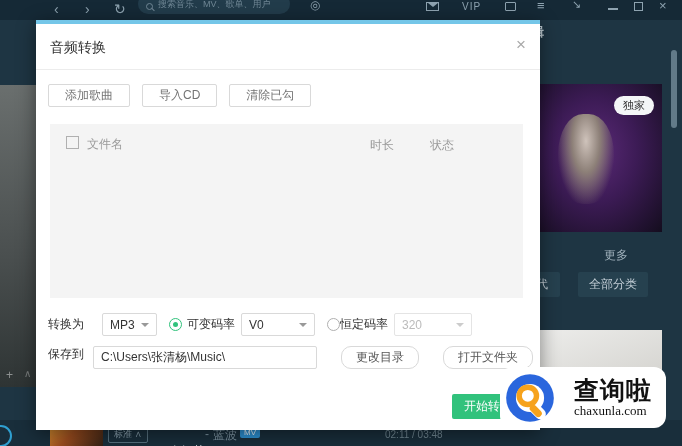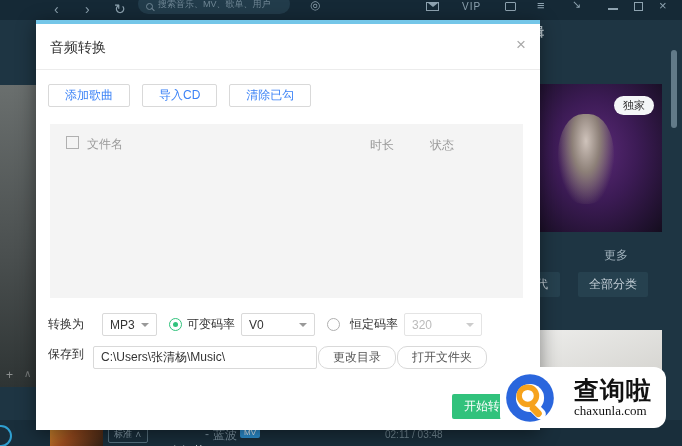--- a/index.html
+++ b/index.html
@@ -62,21 +62,21 @@
     padding:1px 4px; border-radius:2px; cursor:pointer; }
   .ptime { position:absolute; left:373px; top:9px; color:#6f8590; font-size:10px;margin-left:12px; }
 
   
   .dialog { position:absolute; left:36px; top:20px; width:504px; height:410px; background:#ffffff;
     border-top:4px solid #74c6e8; z-index:10; box-shadow:0 4px 18px rgba(0,0,0,.45); }
   .dlg-head { position:relative; height:46px; border-bottom:1px solid #ececec; }
   .dlg-title { position:absolute; left:14px; top:15px; font-size:14px; color:#333; }
   .dlg-close { position:absolute; right:14px; top:12px; font-size:17px; color:#a9a9a9; cursor:pointer; line-height:1; }
   .dlg-toolbar { display:flex; gap:12px; margin:14px 0 0 12px; }
-  .tbtn { background:#fff; border:1px solid #d9d9d9; color:#3b82f6; font-size:12px; height:23px;
+  .tbtn { background:#fff; border:1px solid #d9d9d9; color:#737373; font-size:12px; height:23px;
     padding:0 16px; border-radius:2px; cursor:pointer; font-family:inherit; }
   .list-panel { position:relative; margin:17px 0 0 14px; width:473px; height:174px; background:#f4f4f4; }
   .list-head { position:absolute; left:16px; top:12px; display:flex; align-items:flex-start; color:#9b9b9b; font-size:12px; }
   .chk { width:13px; height:13px; border:1px solid #b0b0b0; background:transparent; display:inline-block; margin-right:8px; cursor:pointer; }
   .col-dur { position:absolute; left:320px; top:13px; color:#9b9b9b; font-size:12px; }
   .col-sta { position:absolute; left:380px; top:13px; color:#9b9b9b; font-size:12px; }
 
   .row-convert { display:flex; align-items:center; margin:15px 0 0 12px; font-size:12px; color:#333; }
   .sel { height:23px; border:1px solid #d9d9d9; border-radius:2px; display:flex; align-items:center;
     justify-content:space-between; padding:0 7px; font-size:12px; color:#333; cursor:pointer; background:#fff; }
@@ -87,21 +87,21 @@
   .radio { width:13px; height:13px; border-radius:50%; border:1px solid #b0b0b0; display:inline-block;
     position:relative; cursor:pointer; flex:none; }
   .radio.on { border-color:#31c27c; }
   .radio.on::after { content:""; position:absolute; left:3px; top:3px; width:5px; height:5px;
     border-radius:50%; background:#31c27c; }
 
   .row-save { display:flex; align-items:flex-start; margin:10px 0 0 12px; font-size:12px; color:#333; }
   .path-input { width:224px; height:23px; border:1px solid #d9d9d9; border-radius:2px; font-size:12px;
     color:#333; padding:0 7px; margin-left:9px; font-family:inherit; }
   .sbtn { background:#fff; border:1px solid #d9d9d9; color:#555; font-size:12px; height:23px;
-    padding:0 14px; border-radius:10px; margin-left:1px; cursor:pointer; font-family:inherit; }
+    padding:0 14px; border-radius:10px; margin-left:24px; cursor:pointer; font-family:inherit; }
   .start-btn { position:absolute; right:16px; bottom:11px; width:72px; height:25px; background:#31c27c;
     color:#fff; font-size:12px; border:none; border-radius:2px; cursor:pointer; font-family:inherit; }
 
   
   .watermark { position:absolute; left:500px; top:367px; width:166px; height:61px; background:#fff;
     border-radius:12px; z-index:20; display:flex; align-items:center; padding:4px 6px 4px 4px; }
   .wm-logo { width:52px; height:52px; flex:none; }
   .wm-text { margin-left:18px;font-family:Liberation Serif, serif; }
   .wm-name { font-size:25px; font-weight:bold; color:#111; letter-spacing:1px; line-height:1.05; }
   .wm-domain { font-size:13px; color:#111; line-height:1; }
@@ -188,21 +188,21 @@
         <span>MP3</span>
         <span class="caret"></span>
       </div>
       <span class="radio on" style="margin-left:12px;"></span>
       <span style="margin-left:5px;">可变码率</span>
       <div class="sel" style="width:74px; margin-left:6px;">
         <span>V0</span>
         <span class="caret"></span>
       </div>
       <span class="radio" style="margin-left:12px;"></span>
-      <span style="margin-left:10px;">恒定码率</span>
+      <span style="margin-left:0;">恒定码率</span>
       <div class="sel disabled" style="width:78px; margin-left:6px;">
         <span>320</span>
         <span class="caret"></span>
       </div>
     </div>
 
     <div class="row-save">
       <span>保存到</span>
       <input class="path-input" type="text" value="C:\Users\张清杨\Music\" style="">
       <button class="sbtn">更改目录</button>

